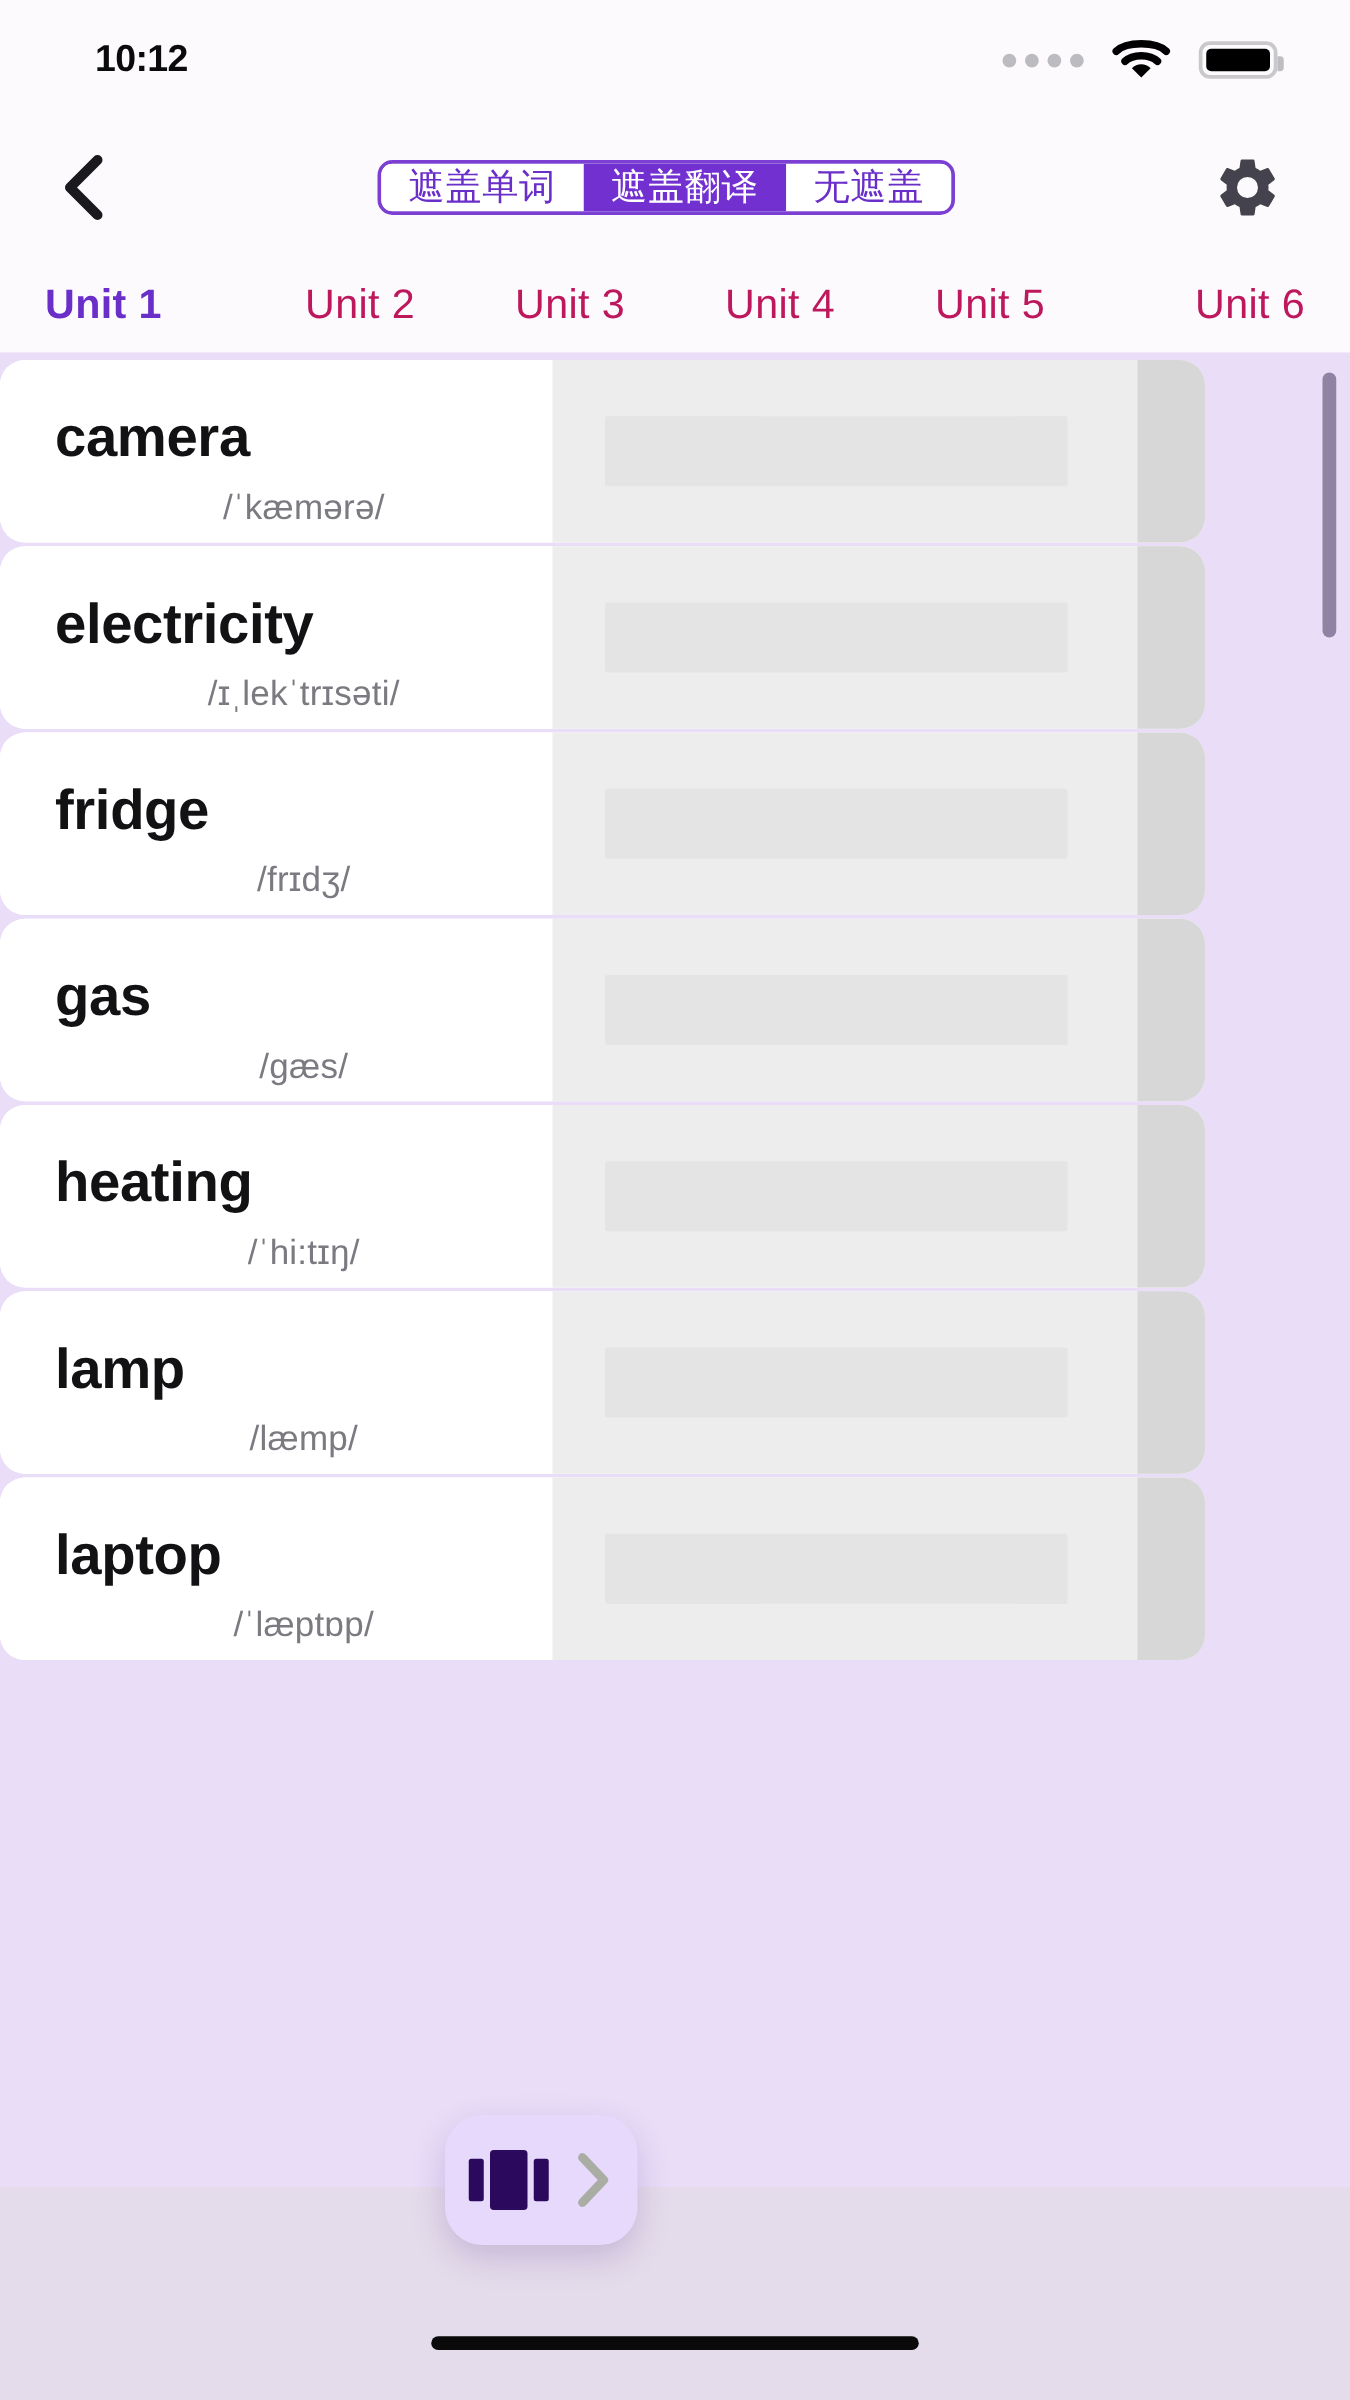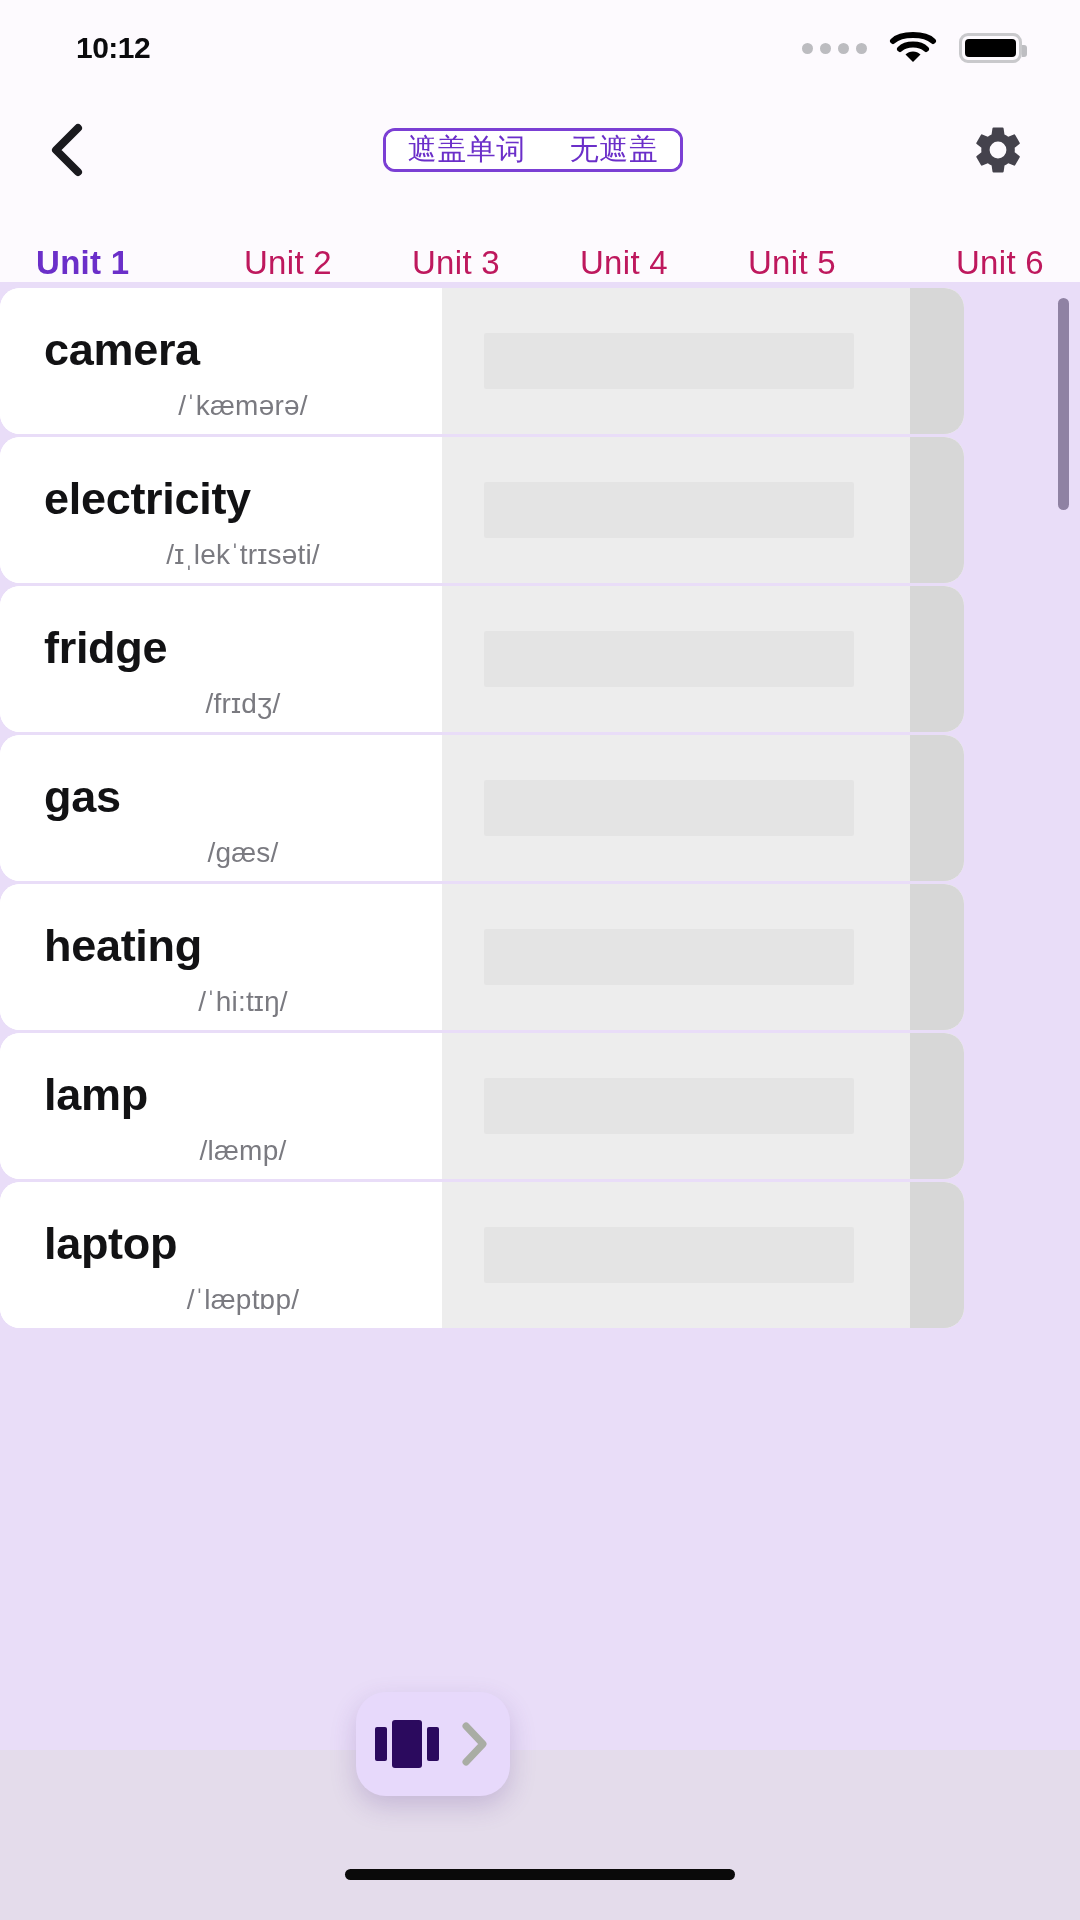--- a/index.html
+++ b/index.html
@@ -80,21 +80,21 @@
   .seg-item.active { background:#7230D0; color:#fff; }
   .gear-btn {
     width:76px; height:76px; display:flex;
     align-items:center; justify-content:center; cursor:pointer;
   }
 
   
   .units {
     flex:0 0 78px; height:78px;
     background:#FDFAFE;
-    display:flex; align-items:flex-end;
+    display:flex; align-items:center;
     padding:0 36px;
     position:relative; z-index:3;
   }
   .unit-tab {
     flex:1; text-align:center;
     font-size:33px; color:#be185d;
     cursor:pointer; letter-spacing:0.3px;
     white-space:nowrap;
   }
   .unit-tab:first-child { text-align:left; }
@@ -226,20 +226,21 @@
 
   <div class="header">
     <div class="back-btn">
       <svg width="42" height="54" viewBox="0 0 42 54">
         <path d="M31 5 L9 27 L31 49" stroke="#1A1A1E" stroke-width="8" fill="none" stroke-linecap="round" stroke-linejoin="round"></path>
       </svg>
     </div>
 
     <div class="seg">
       <div class="seg-item">遮盖单词</div>
+      <div class="seg-item active">遮盖翻译</div>
       <div class="seg-item">无遮盖</div>
     </div>
 
     <div class="gear-btn">
       <svg width="56" height="56" viewBox="0 0 24 24">
         <path fill="#44424C" d="M19.14 12.94a7.07 7.07 0 0 0 .06-.94 7.07 7.07 0 0 0-.06-.94l2.03-1.58a.49.49 0 0 0 .12-.61l-1.92-3.32a.49.49 0 0 0-.59-.22l-2.39.96a7.02 7.02 0 0 0-1.62-.94l-.36-2.54a.48.48 0 0 0-.48-.41h-3.84a.48.48 0 0 0-.48.41l-.36 2.54c-.59.24-1.13.56-1.62.94l-2.39-.96a.49.49 0 0 0-.59.22L2.75 8.87a.49.49 0 0 0 .12.61l2.03 1.58c-.04.31-.06.63-.06.94s.02.63.06.94l-2.03 1.58a.49.49 0 0 0-.12.61l1.92 3.32c.12.22.38.3.59.22l2.39-.96c.5.38 1.03.7 1.62.94l.36 2.54c.04.24.24.41.48.41h3.84c.24 0 .44-.17.48-.41l.36-2.54c.59-.24 1.13-.56 1.62-.94l2.39.96c.22.08.47 0 .59-.22l1.92-3.32a.49.49 0 0 0-.12-.61l-2.03-1.58zM12 15.6A3.6 3.6 0 1 1 12 8.4a3.6 3.6 0 0 1 0 7.2z"></path>
       </svg>
     </div>
   </div>
 

